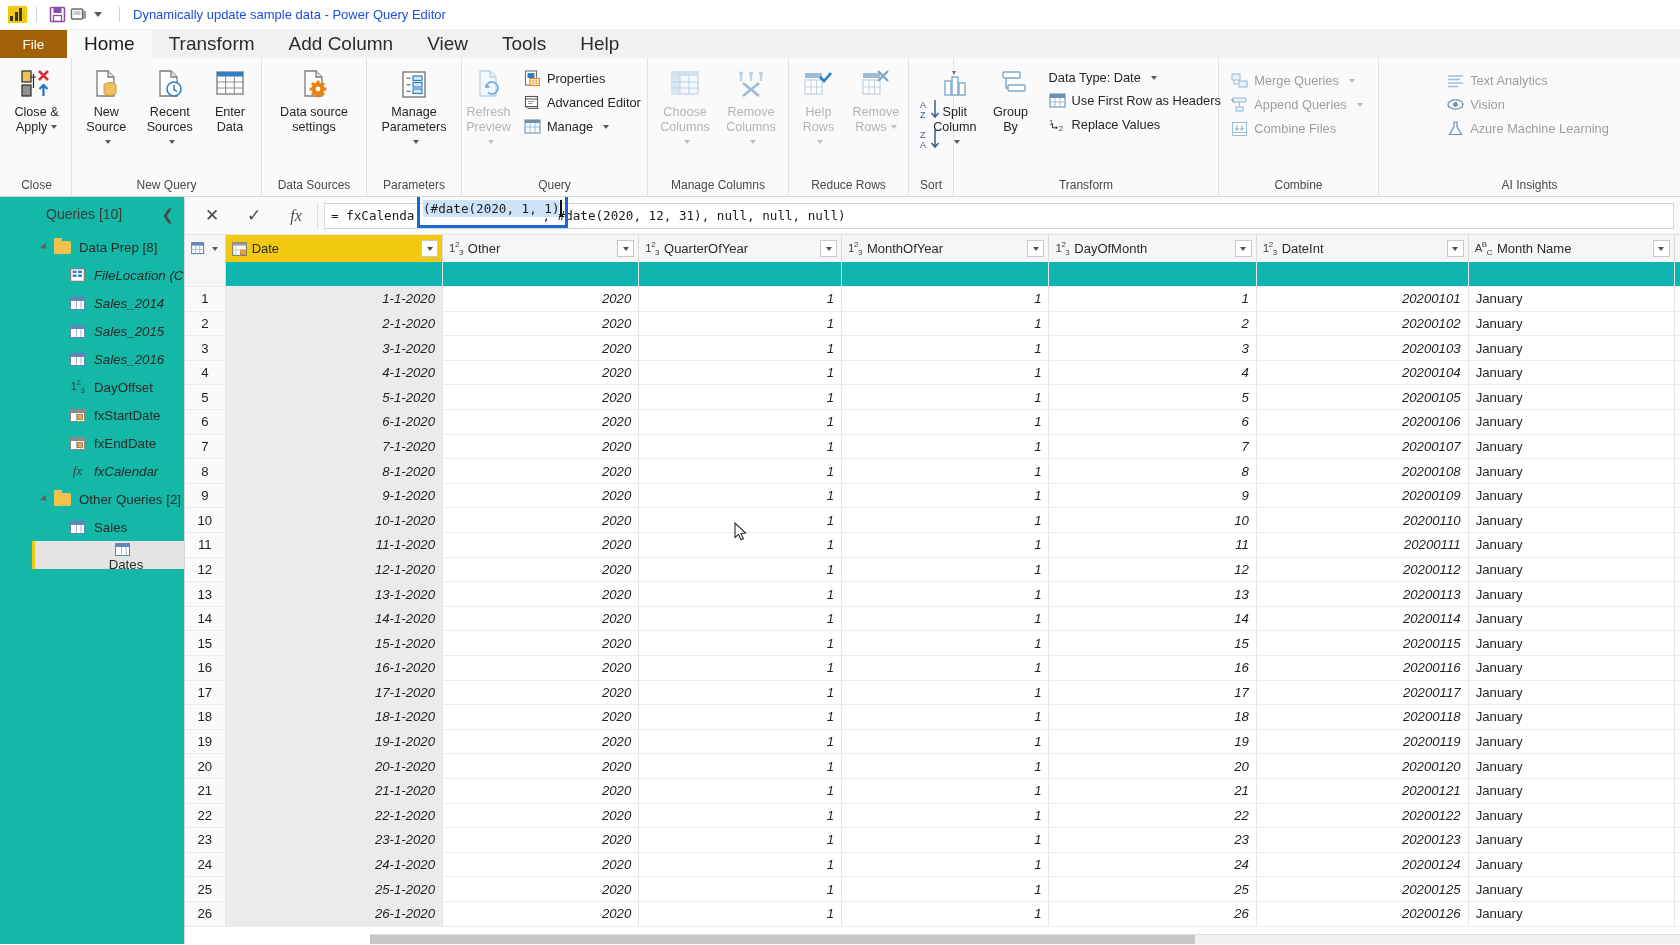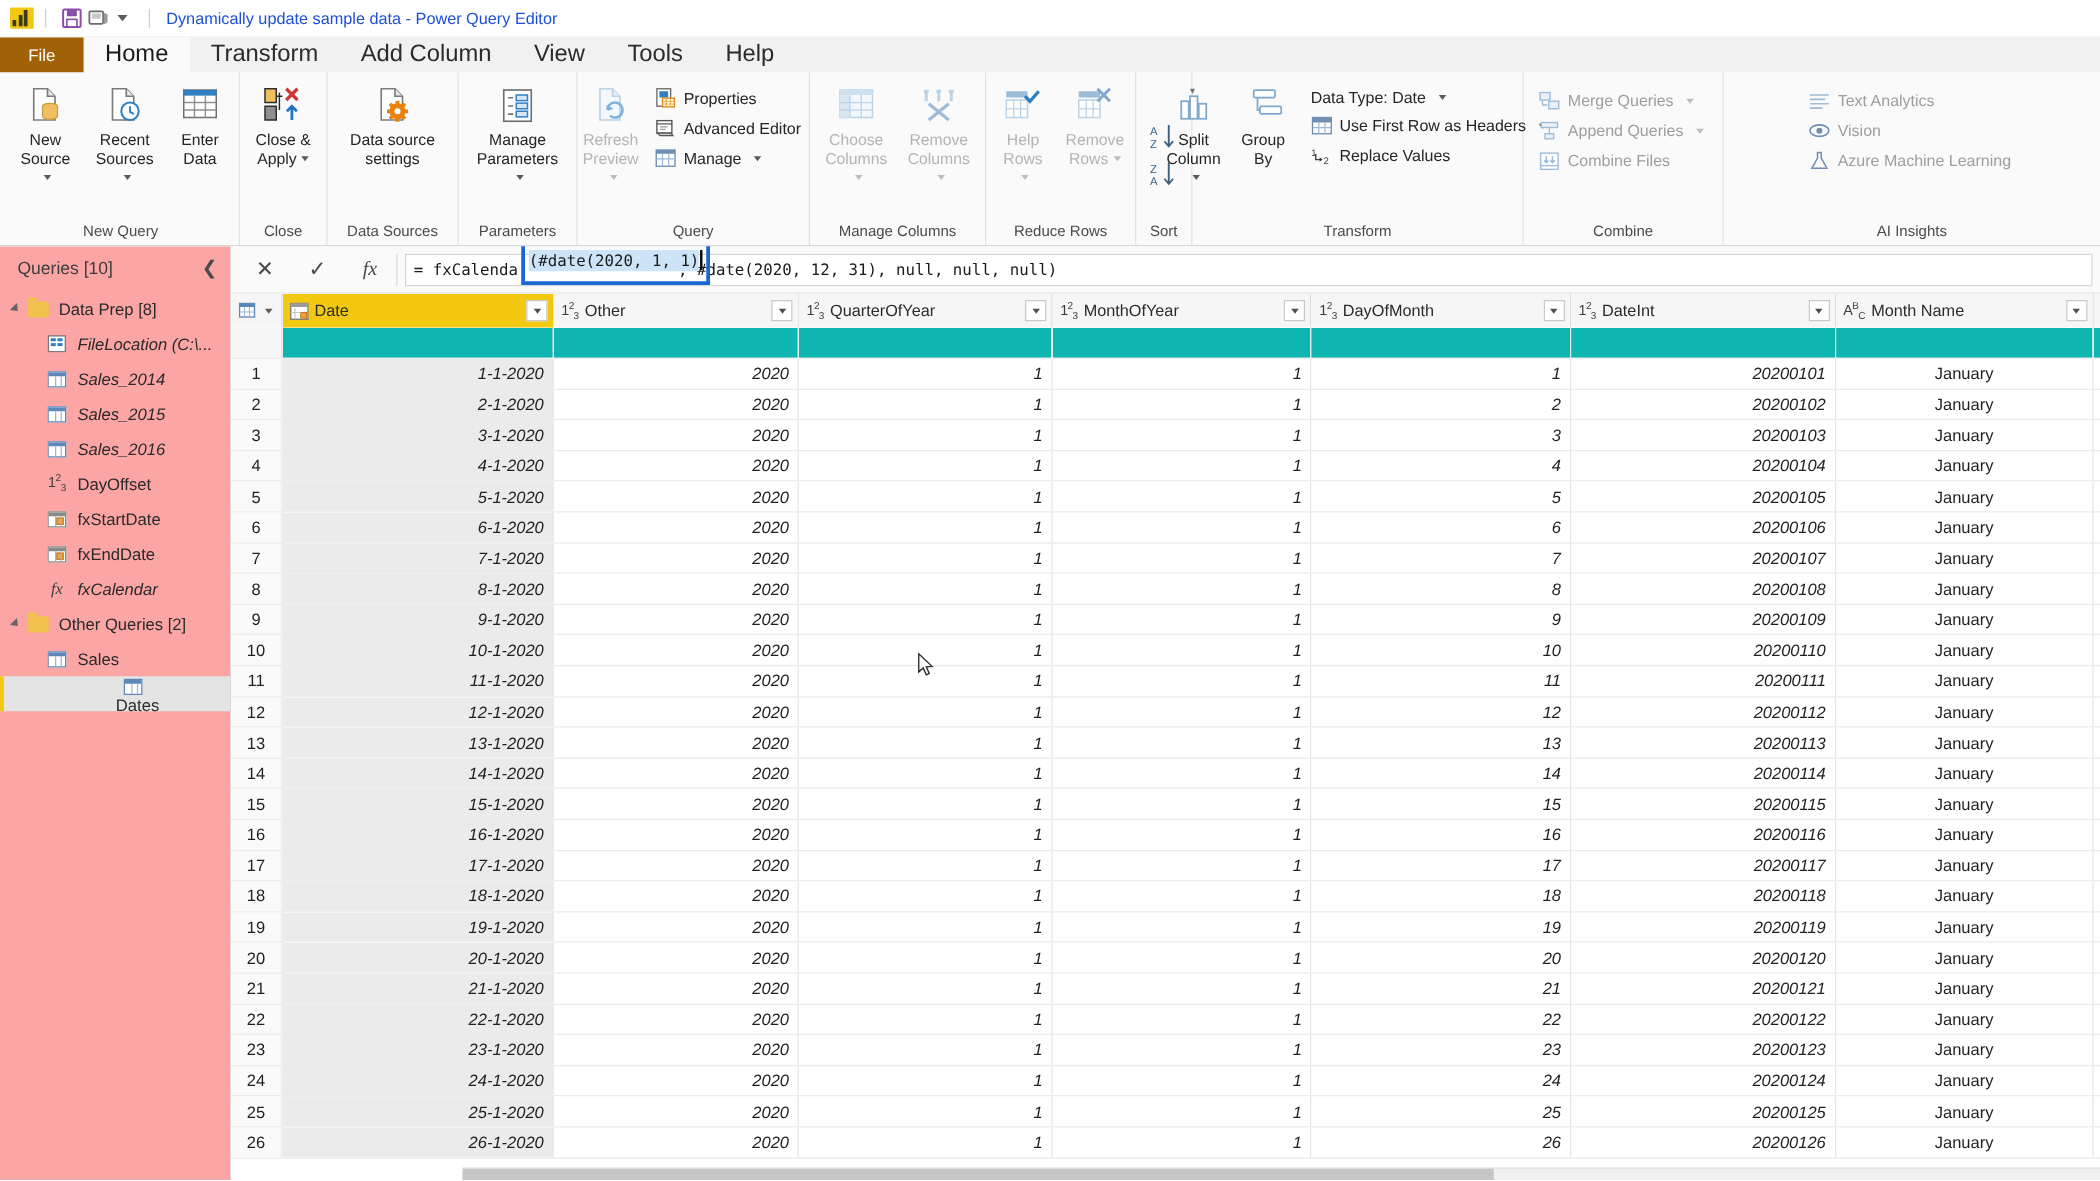--- a/index.html
+++ b/index.html
@@ -117,24 +117,25 @@
     display:inline-block; margin-left: 4px; vertical-align: middle;
   }
   .caret-sm.dis { border-top-color: #bdbdbd; }
 
   
   .main { display: flex; height: calc(945px - 30px - 28px - 140px); width: 100%; }
 
   
   .sidebar {
     width: 185px; min-width: 185px;
-    background: #fca5a5;
+    background: #14b8a6;
     border-right: 1px solid #d8d8d8;
     display: flex; flex-direction: column;
     overflow: hidden;
+    padding-left: 32px;
   }
   .sb-head {
     height: 34px; display: flex; align-items: center;
     padding: 0 10px 0 14px; justify-content: space-between;
   }
   .sb-title { font-size: 14px; color: #3c3c3c; }
   .sb-collapse { font-size: 15px; color: #4a4a4a; cursor: pointer; line-height: 1; }
   .sb-list { flex: 1; padding-top: 2px; overflow: hidden; }
   .sb-row {
     height: 28px; display: flex; align-items: center;
@@ -247,21 +248,21 @@
     height: 24.6px; font-size: 13.2px; color: #1f1f1f;
     border-right: 1px solid #e6e6e6; border-bottom: 1px solid #ececec;
     padding: 0 7px; white-space: nowrap; overflow: hidden;
   }
   td.rownum {
     width: 36px; text-align: center; color: #5c5c5c; font-size: 12.6px;
     background: #fafafa; border-right: 1px solid #e6e6e6; padding: 0;
   }
   td.num { text-align: right; font-style: italic; }
   td.datecell { text-align: right; font-style: italic; background: #ebebeb; }
-  td.txt { text-align: center; }
+  td.txt { text-align: left; }
 
   .cursor {
     position: absolute; left: 549px; top: 287px;
     width: 13px; height: 19px; z-index: 40; pointer-events: none;
   }
   .scroll-x {
     position: absolute; left: 185px; right: 0; bottom: 0; height: 10px;
     background: #f0f0f0; border-top: 1px solid #e0e0e0;
   }
   .scroll-x .thumb { height: 100%; width: 63%; background: #c6c6c6; }
@@ -299,79 +300,79 @@
   <div class="tab-file">File</div>
   <div class="tab active">Home</div>
   <div class="tab">Transform</div>
   <div class="tab">Add Column</div>
   <div class="tab">View</div>
   <div class="tab">Tools</div>
   <div class="tab">Help</div>
 </div>
 
 <div class="ribbon">
-
-  <div class="rgroup" style="width:190px">
-    <div class="rgroup-body">
-      <div class="bigbtn">
-        <div class="ico">
-          <svg width="32" height="32" viewBox="0 0 32 32">
-              <path d="M7 3 h11 l6 6 v19 H7 Z" fill="#fff" stroke="#7b7b7b" stroke-width="1.3"></path>
-              <path d="M18 3 v6 h6" fill="#e8e8e8" stroke="#7b7b7b" stroke-width="1.3"></path>
-              <ellipse cx="20" cy="17" rx="6" ry="2.4" fill="#f0c060" stroke="#c79a3b" stroke-width="1"></ellipse>
-              <path d="M14 17 v8 a6 2.4 0 0 0 12 0 v-8" fill="#f0c060" stroke="#c79a3b" stroke-width="1"></path>
-            </svg>
-        </div>
-        <div class="lbl"><span>New
-Source</span><span class="caret-sm"></span></div>
-      </div>
-      <div class="bigbtn">
-        <div class="ico">
-          <svg width="32" height="32" viewBox="0 0 32 32">
-              <path d="M6 3 h11 l6 6 v19 H6 Z" fill="#fff" stroke="#7b7b7b" stroke-width="1.3"></path>
-              <path d="M17 3 v6 h6" fill="#e8e8e8" stroke="#7b7b7b" stroke-width="1.3"></path>
-              <circle cx="20" cy="21" r="7" fill="#fff" stroke="#2f7fc4" stroke-width="1.6"></circle>
-              <path d="M20 17 v4.5 l3 1.8" stroke="#2f7fc4" stroke-width="1.5" fill="none"></path>
-            </svg>
-        </div>
-        <div class="lbl"><span>Recent
-Sources</span><span class="caret-sm"></span></div>
-      </div>
-      <div class="bigbtn">
-        <div class="ico">
-          <svg width="32" height="30" viewBox="0 0 32 30">
-              <rect x="3" y="3" width="26" height="22" fill="#fff" stroke="#6f6f6f" stroke-width="1.2"></rect>
-              <rect x="3" y="3" width="26" height="4.5" fill="#2f7fc4"></rect>
-              <path d="M3 13 H29 M3 19 H29 M11.6 7.5 V25 M20.3 7.5 V25" stroke="#8f8f8f" stroke-width="1.1"></path>
-            </svg>
-        </div>
-        <div class="lbl"><span>Enter
-Data</span></div>
-      </div>
-    </div>
-    <div class="rgroup-label">New Query</div>
-  </div>
 
   <div class="rgroup" style="width:70px">
     <div class="rgroup-body">
       <div class="bigbtn" style="min-width:62px">
         <div class="ico">
           <svg width="33" height="32" viewBox="0 0 33 32">
             <rect x="2" y="3" width="9" height="11" fill="#f0c060" stroke="#2c2c2c" stroke-width="1.2"></rect>
             <rect x="2" y="17" width="9" height="11" fill="#8f8f8f" stroke="#2c2c2c" stroke-width="1.2"></rect>
             <path d="M11 9 L16 9 M13.5 6 L13.5 20" stroke="#2c2c2c" stroke-width="1.2" fill="none"></path>
             <path d="M19 3 L28 12 M28 3 L19 12" stroke="#d13438" stroke-width="2.6" fill="none"></path>
             <path d="M23.5 28 L23.5 17 M19.5 21 L23.5 17 L27.5 21" stroke="#1f74c4" stroke-width="2.2" fill="none"></path>
           </svg>
         </div>
         <div class="lbl"><span>Close &amp;
 Apply</span><span class="caret-sm"></span></div>
       </div>
     </div>
     <div class="rgroup-label">Close</div>
+  </div>
+
+  <div class="rgroup" style="width:190px">
+    <div class="rgroup-body">
+      <div class="bigbtn">
+        <div class="ico">
+          <svg width="32" height="32" viewBox="0 0 32 32">
+              <path d="M7 3 h11 l6 6 v19 H7 Z" fill="#fff" stroke="#7b7b7b" stroke-width="1.3"></path>
+              <path d="M18 3 v6 h6" fill="#e8e8e8" stroke="#7b7b7b" stroke-width="1.3"></path>
+              <ellipse cx="20" cy="17" rx="6" ry="2.4" fill="#f0c060" stroke="#c79a3b" stroke-width="1"></ellipse>
+              <path d="M14 17 v8 a6 2.4 0 0 0 12 0 v-8" fill="#f0c060" stroke="#c79a3b" stroke-width="1"></path>
+            </svg>
+        </div>
+        <div class="lbl"><span>New
+Source</span><span class="caret-sm"></span></div>
+      </div>
+      <div class="bigbtn">
+        <div class="ico">
+          <svg width="32" height="32" viewBox="0 0 32 32">
+              <path d="M6 3 h11 l6 6 v19 H6 Z" fill="#fff" stroke="#7b7b7b" stroke-width="1.3"></path>
+              <path d="M17 3 v6 h6" fill="#e8e8e8" stroke="#7b7b7b" stroke-width="1.3"></path>
+              <circle cx="20" cy="21" r="7" fill="#fff" stroke="#2f7fc4" stroke-width="1.6"></circle>
+              <path d="M20 17 v4.5 l3 1.8" stroke="#2f7fc4" stroke-width="1.5" fill="none"></path>
+            </svg>
+        </div>
+        <div class="lbl"><span>Recent
+Sources</span><span class="caret-sm"></span></div>
+      </div>
+      <div class="bigbtn">
+        <div class="ico">
+          <svg width="32" height="30" viewBox="0 0 32 30">
+              <rect x="3" y="3" width="26" height="22" fill="#fff" stroke="#6f6f6f" stroke-width="1.2"></rect>
+              <rect x="3" y="3" width="26" height="4.5" fill="#2f7fc4"></rect>
+              <path d="M3 13 H29 M3 19 H29 M11.6 7.5 V25 M20.3 7.5 V25" stroke="#8f8f8f" stroke-width="1.1"></path>
+            </svg>
+        </div>
+        <div class="lbl"><span>Enter
+Data</span></div>
+      </div>
+    </div>
+    <div class="rgroup-label">New Query</div>
   </div>
 
   <div class="rgroup" style="width:105px">
     <div class="rgroup-body">
       <div class="bigbtn" style="min-width:95px">
         <div class="ico">
           <svg width="32" height="32" viewBox="0 0 32 32">
               <path d="M7 3 h11 l6 6 v19 H7 Z" fill="#fff" stroke="#7b7b7b" stroke-width="1.3"></path>
               <path d="M18 3 v6 h6" fill="#e8e8e8" stroke="#7b7b7b" stroke-width="1.3"></path>
               <g transform="translate(20,21)">

